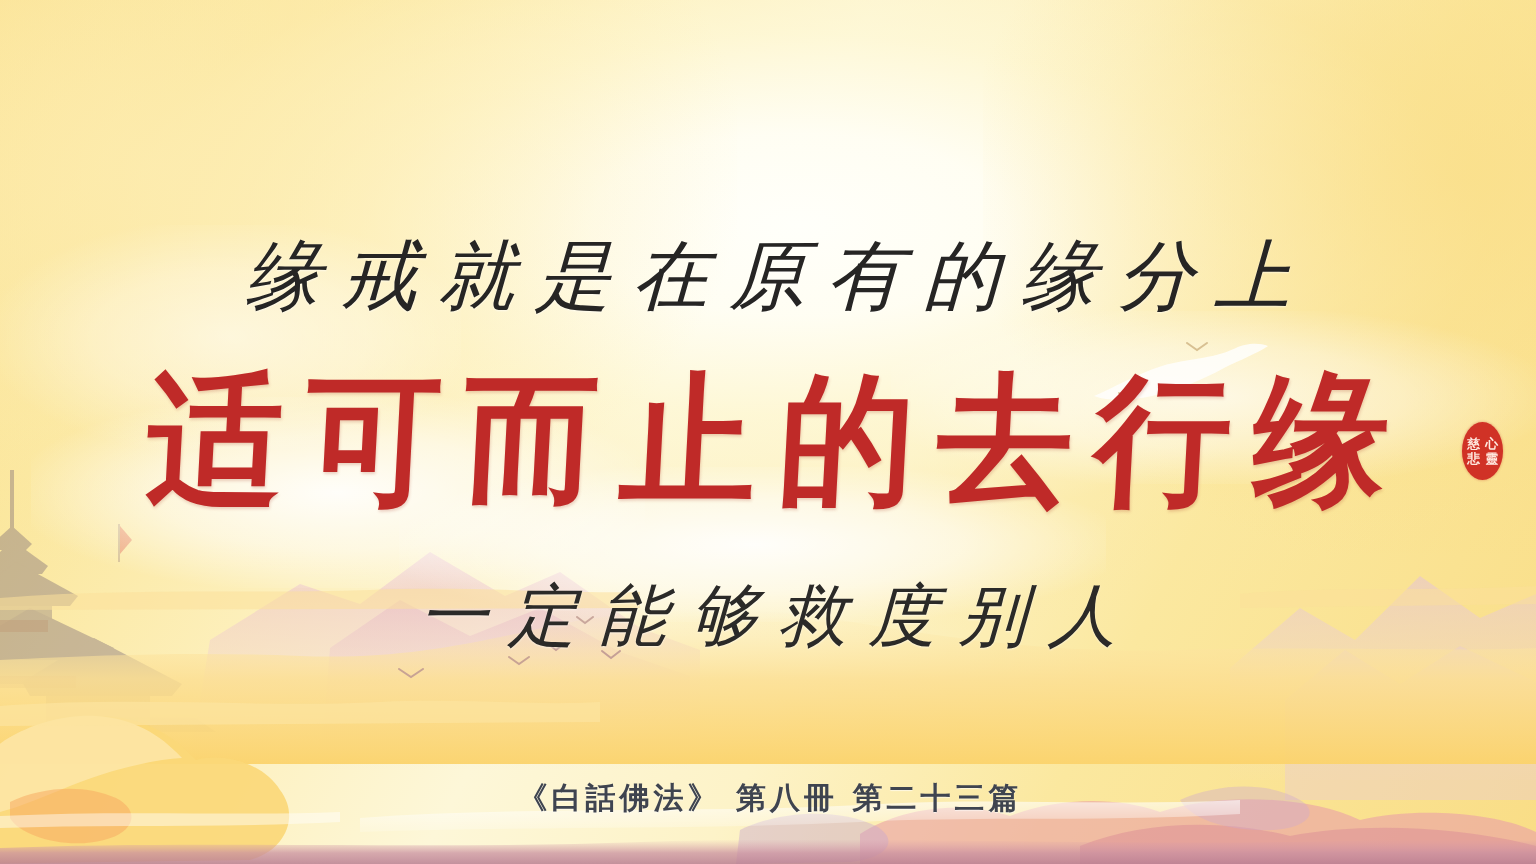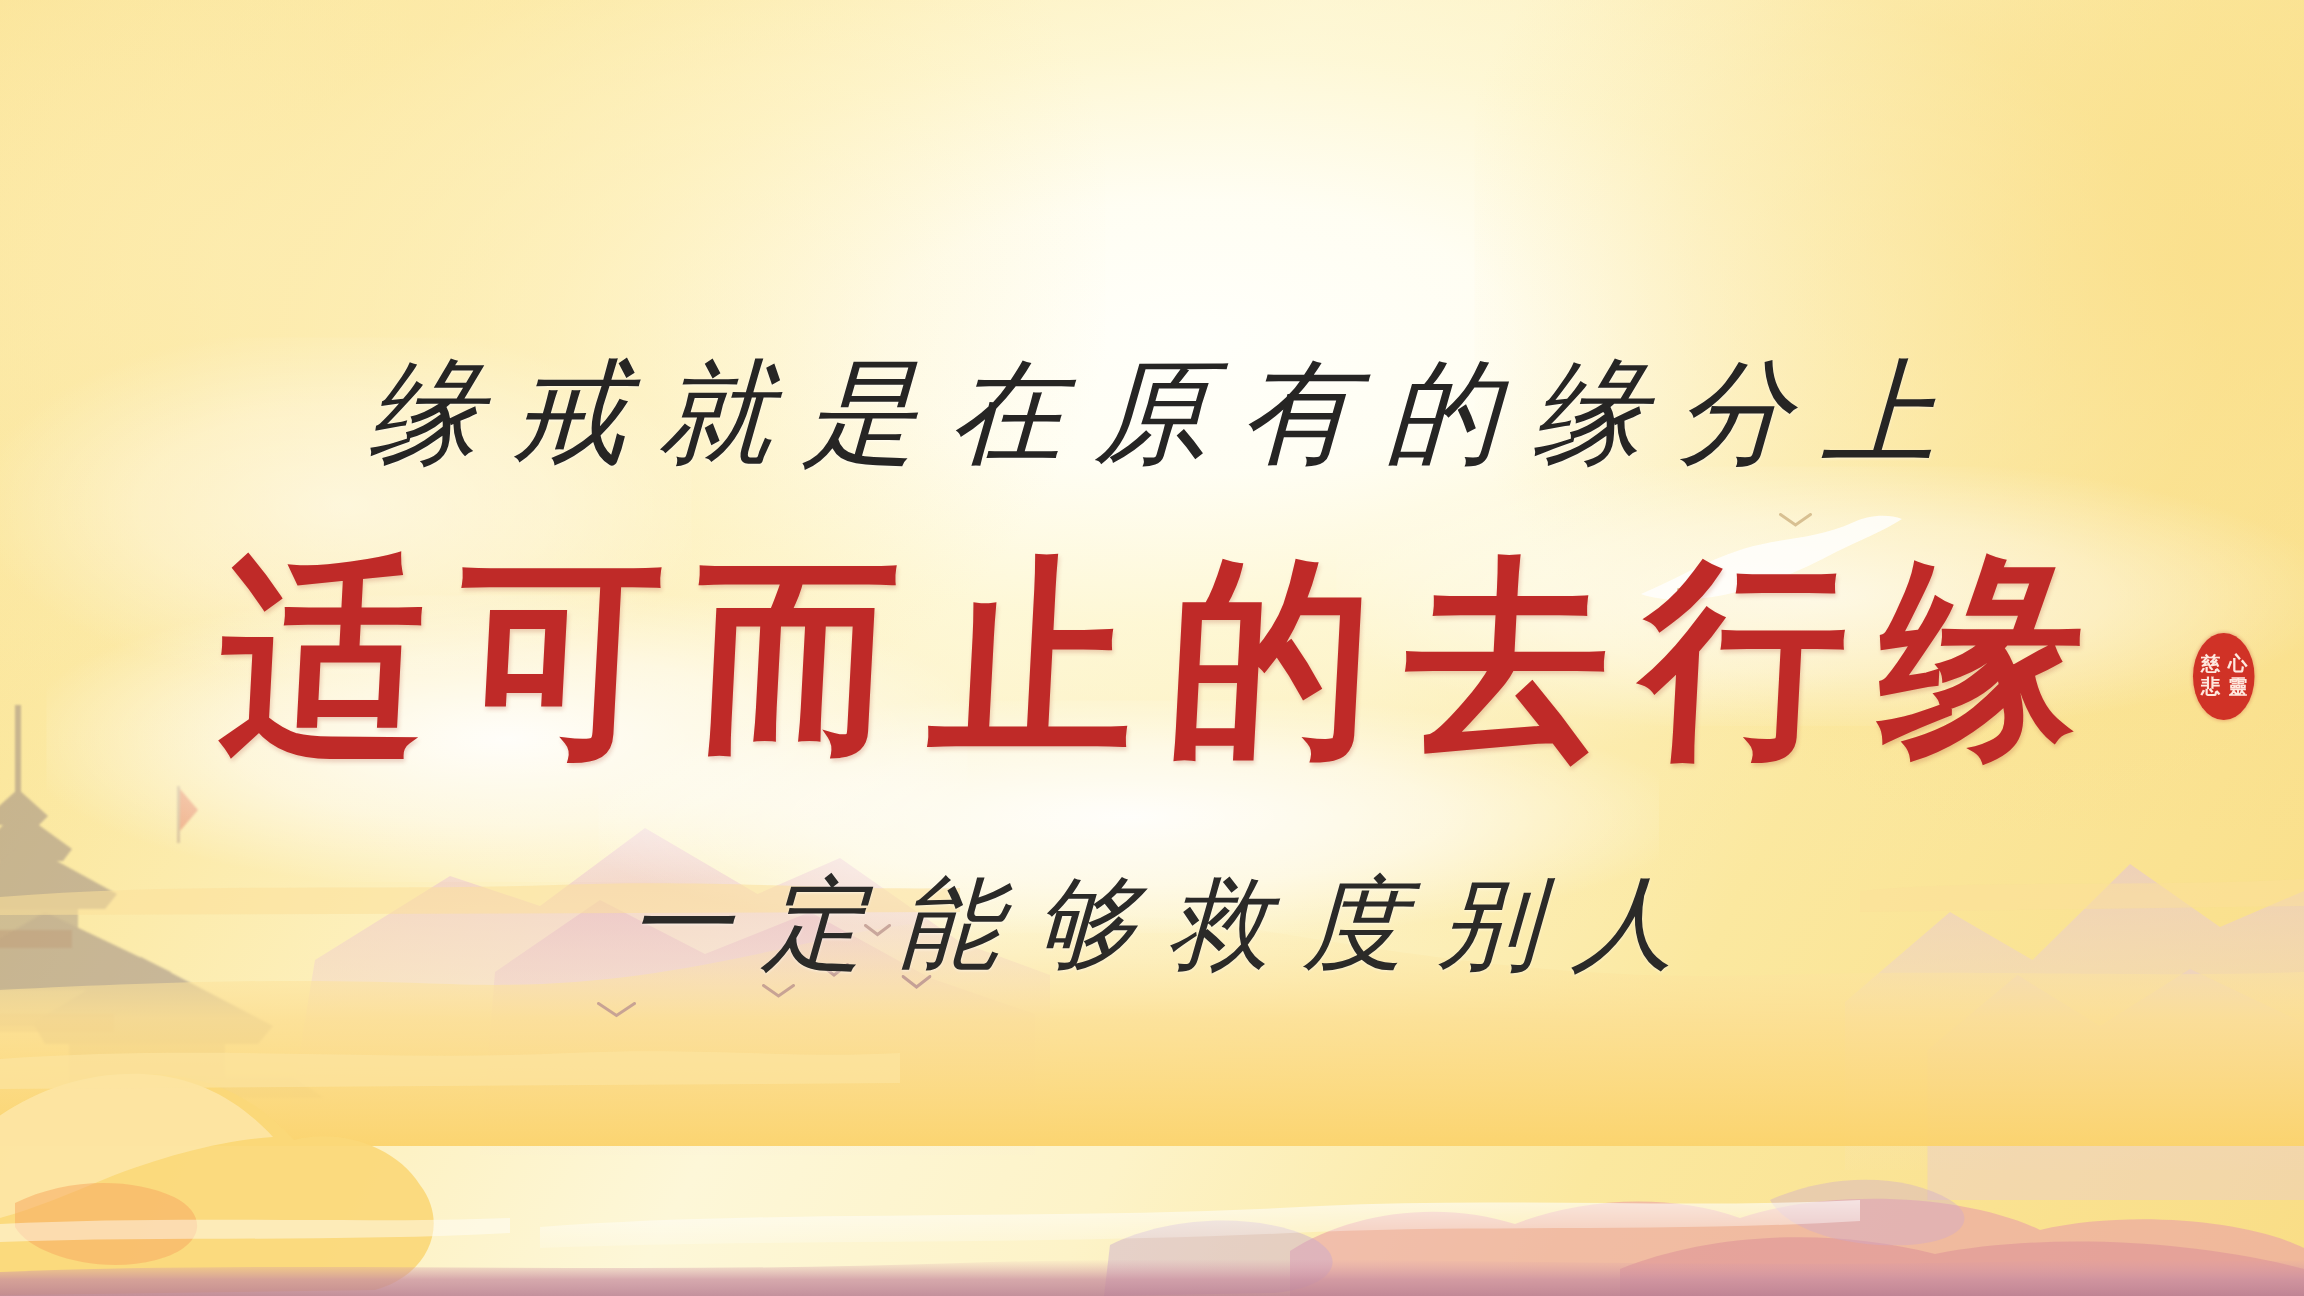--- a/index.html
+++ b/index.html
@@ -399,20 +399,21 @@
   </div>
 
   <div class="content">
 
     <div class="line-top">缘戒就是在原有的缘分上</div>
 
     <div class="line-red">适可而止的去行缘</div>
 
     <div class="line-bottom">一定能够救度别人</div>
 
+    <div class="attribution">《白話佛法》 第八冊 第二十三篇</div>
   </div>
 
   <div class="seal">
     <span>慈</span>
     <span>心</span>
     <span>悲</span>
     <span>靈</span>
   </div>
 
 </div>

